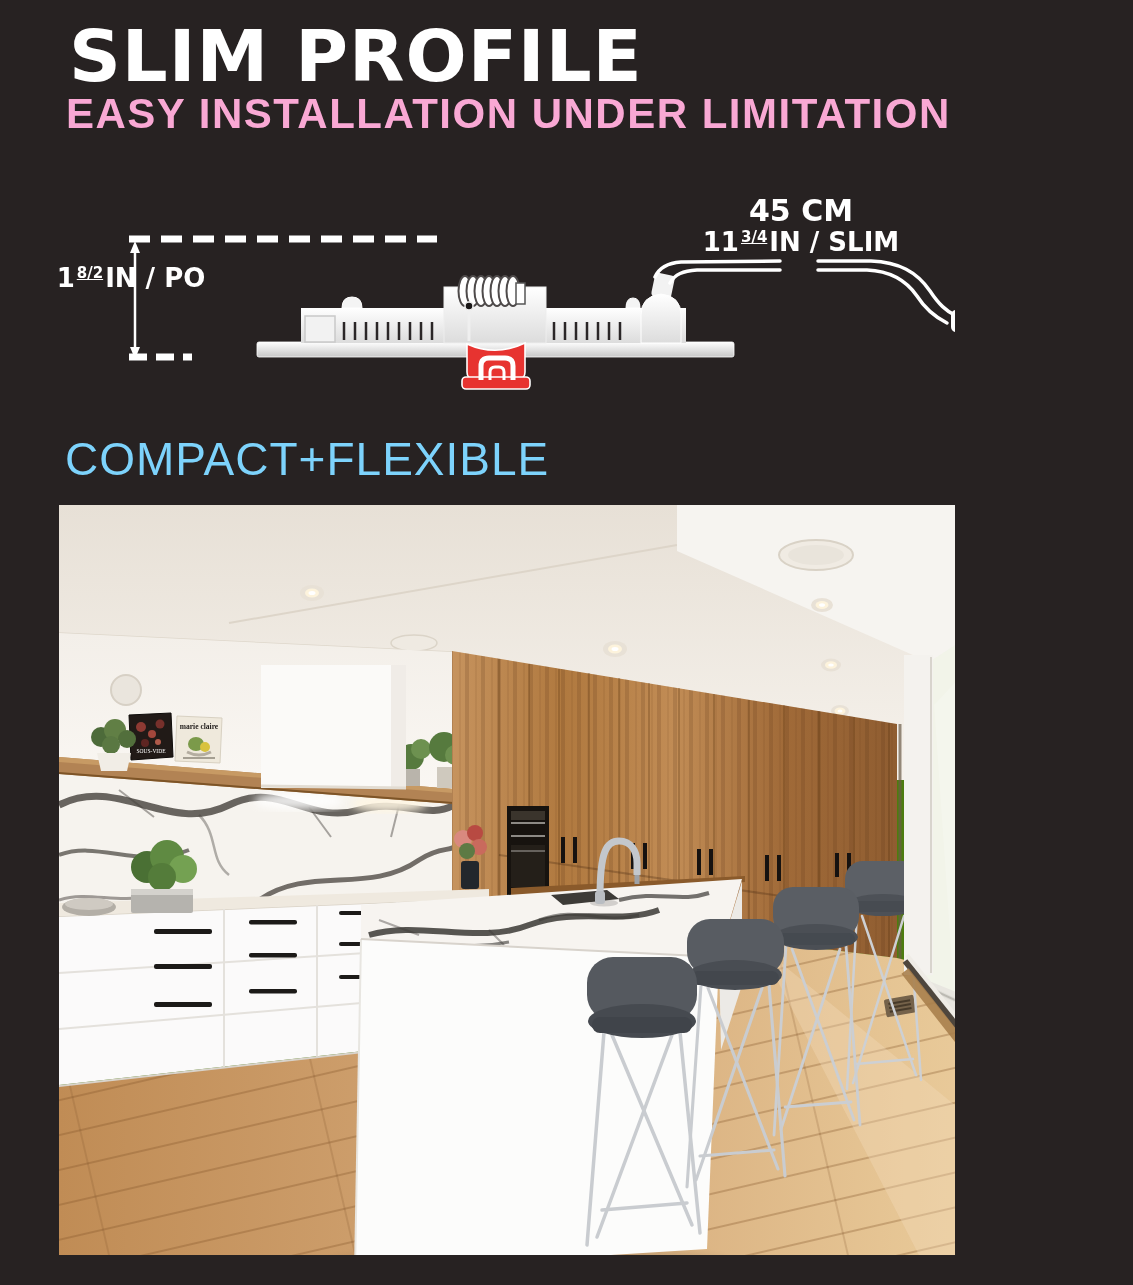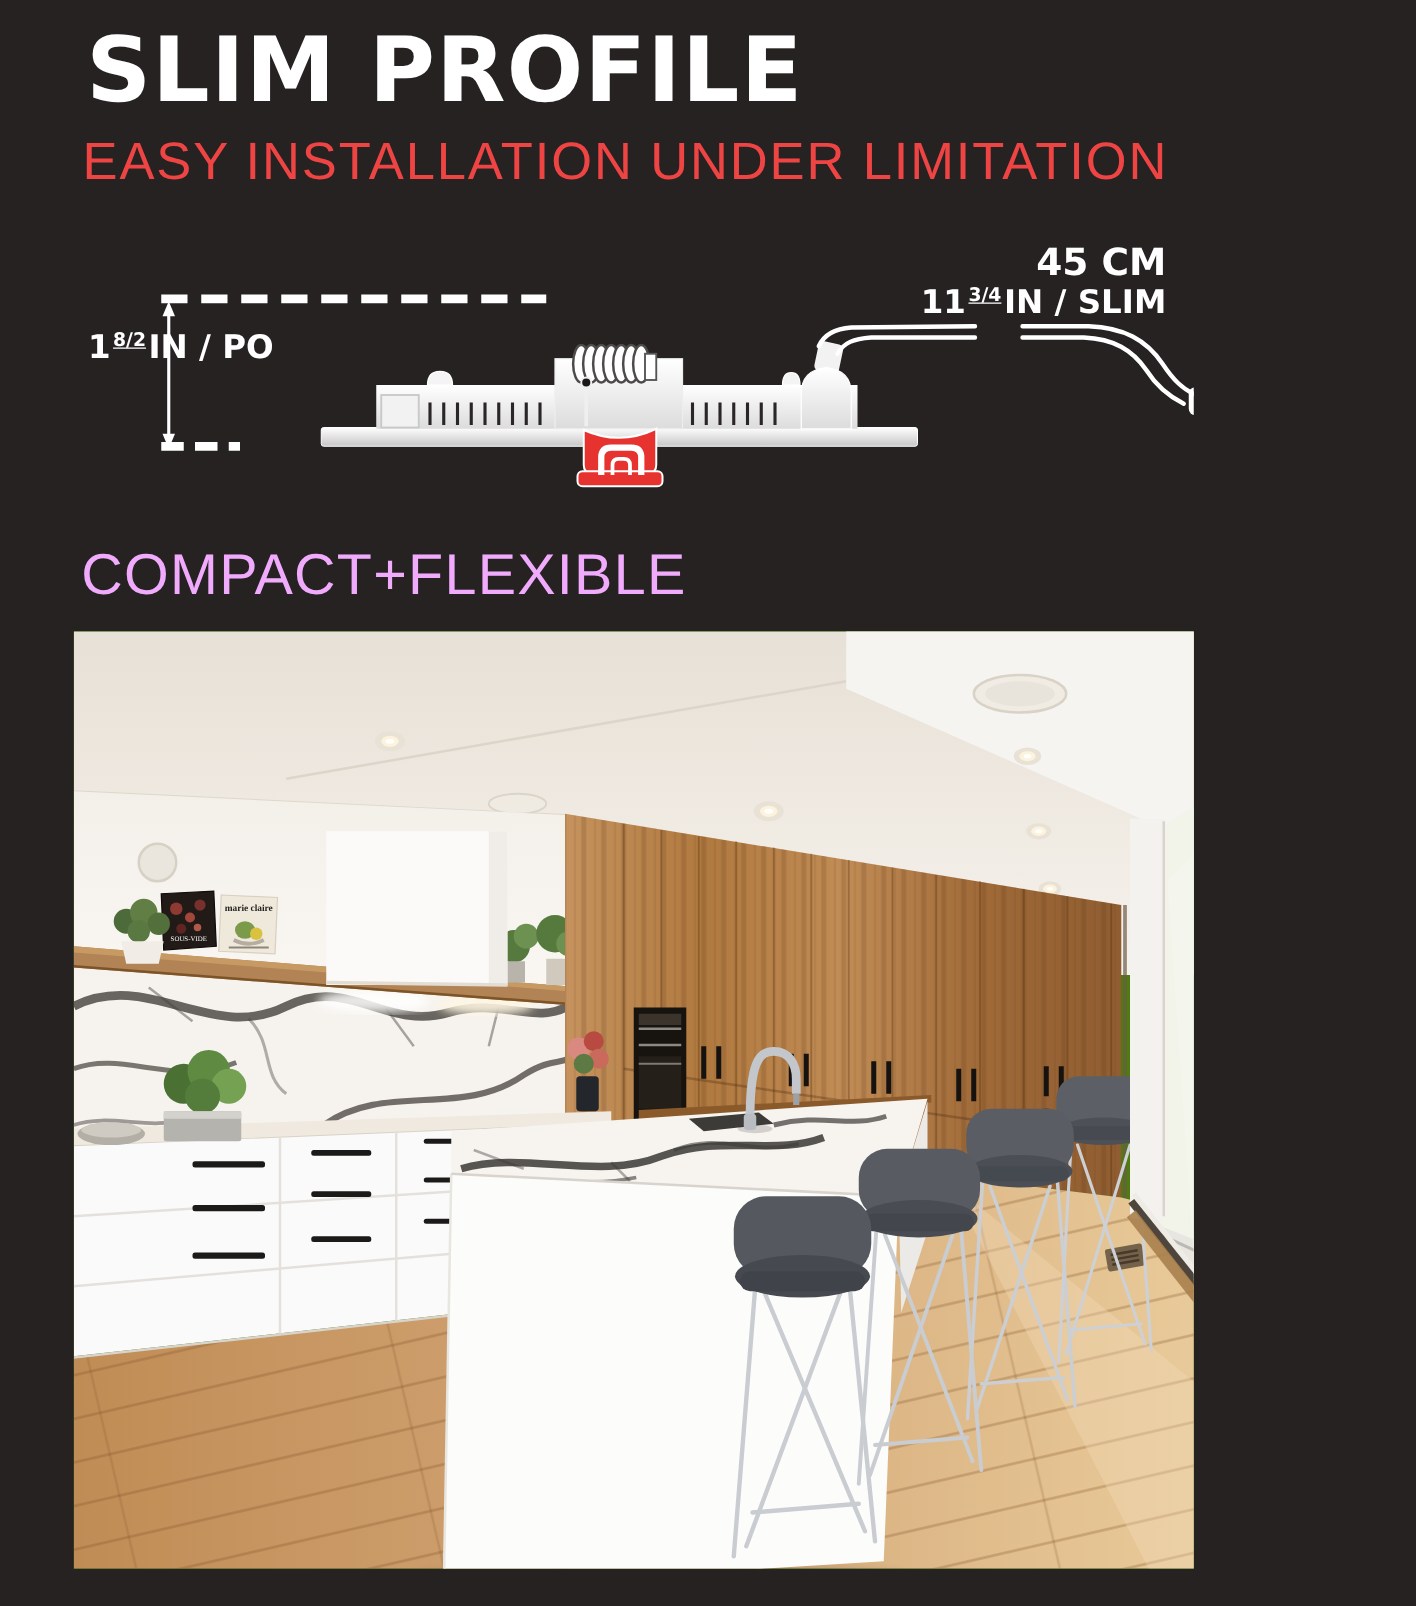--- a/index.html
+++ b/index.html
@@ -1,26 +1,26 @@
 <!DOCTYPE html>
 <html><head>
 <meta charset="utf-8">
 <style>
   html,body{margin:0;padding:0;background:#272222;}
   .poster{position:relative;width:926px;height:1285px;background:#272222;overflow:hidden;
           font-family:"Liberation Sans",sans-serif;margin-left:29px;-webkit-font-smoothing:antialiased;}
   .title{position:absolute;left:40px;top:14px;margin:0;color:#fff;
          font-family:"DejaVu Sans",sans-serif;font-weight:800;font-size:72px;letter-spacing:1px;}
-  .subtitle{position:absolute;left:37px;top:105px;color:#ef4444;font-size:42px;
-            font-weight:400;letter-spacing:1.5px;}
-  .compact{position:absolute;left:36px;top:432px;margin:0;color:#f0abfc;font-size:46px;
+  .subtitle{position:absolute;left:37px;top:90px;color:#f9a8d4;font-size:42px;
+            font-weight:700;letter-spacing:1.5px;}
+  .compact{position:absolute;left:36px;top:432px;margin:0;color:#7dd3fc;font-size:46px;
            font-weight:400;letter-spacing:1px;}
   .diagram{position:absolute;left:0;top:0;width:1133px;height:500px;}
   .diagram-svg{position:absolute;left:0;top:0;}
-  .dim{position:absolute;color:#fff;text-align:right;font-family:"DejaVu Sans",sans-serif;
+  .dim{position:absolute;color:#fff;text-align:center;font-family:"DejaVu Sans",sans-serif;
        font-weight:800;line-height:1.12;}
   .dim .l1{font-size:30px;}
   .dim .l2{font-size:26px;white-space:nowrap;}
   .frac{font-size:15px;position:relative;top:-9px;margin:0 2px;text-decoration:underline;}
   .dim-height{left:14px;top:264px;width:176px;}
   .dim-cable{left:640px;top:194px;width:264px;}
   .photo{position:absolute;left:30px;top:505px;width:1073px;height:750px;background:#4d7c0f;overflow:hidden;}
   svg{display:block;}
   text{font-family:"Liberation Serif",serif;}
 </style>

